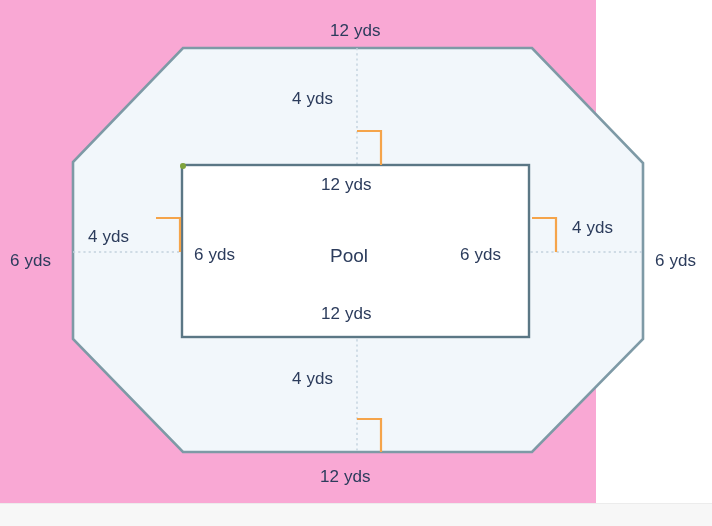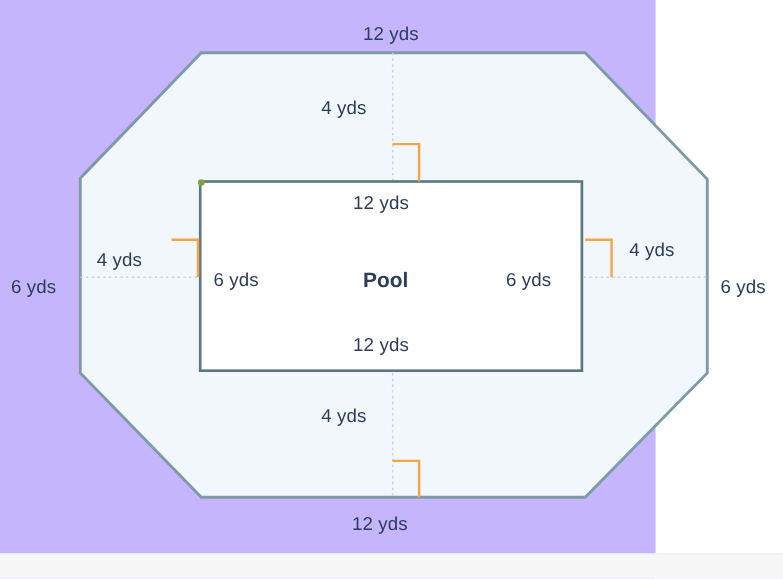--- a/index.html
+++ b/index.html
@@ -10,21 +10,21 @@
   body {
     width: 712px;
     height: 526px;
     overflow: hidden;
     font-family: "Liberation Sans", sans-serif;
   }
   #figure-stage {
     position: relative;
     width: 596px;
     height: 526px;
-    background: #c4b5fd;
+    background: #f9a8d4;
   }
   #diagram-svg {
     position: absolute;
     left: 0;
     top: 0;
     width: 712px;
     height: 526px;
     display: block;
   }
   .dim-label {
@@ -36,21 +36,20 @@
     line-height: 1;
     letter-spacing: 0.1px;
   }
   .pool-label {
     position: absolute;
     font-family: "Liberation Sans", sans-serif;
     font-size: 19px;
     color: #2c3c5c;
     white-space: nowrap;
     line-height: 1;
-    font-weight: bold;
   }
   #footer-strip {
     position: absolute;
     left: 0;
     bottom: 0;
     width: 712px;
     height: 22px;
     background: #f7f7f7;
     border-top: 1px solid #ececec;
   }

